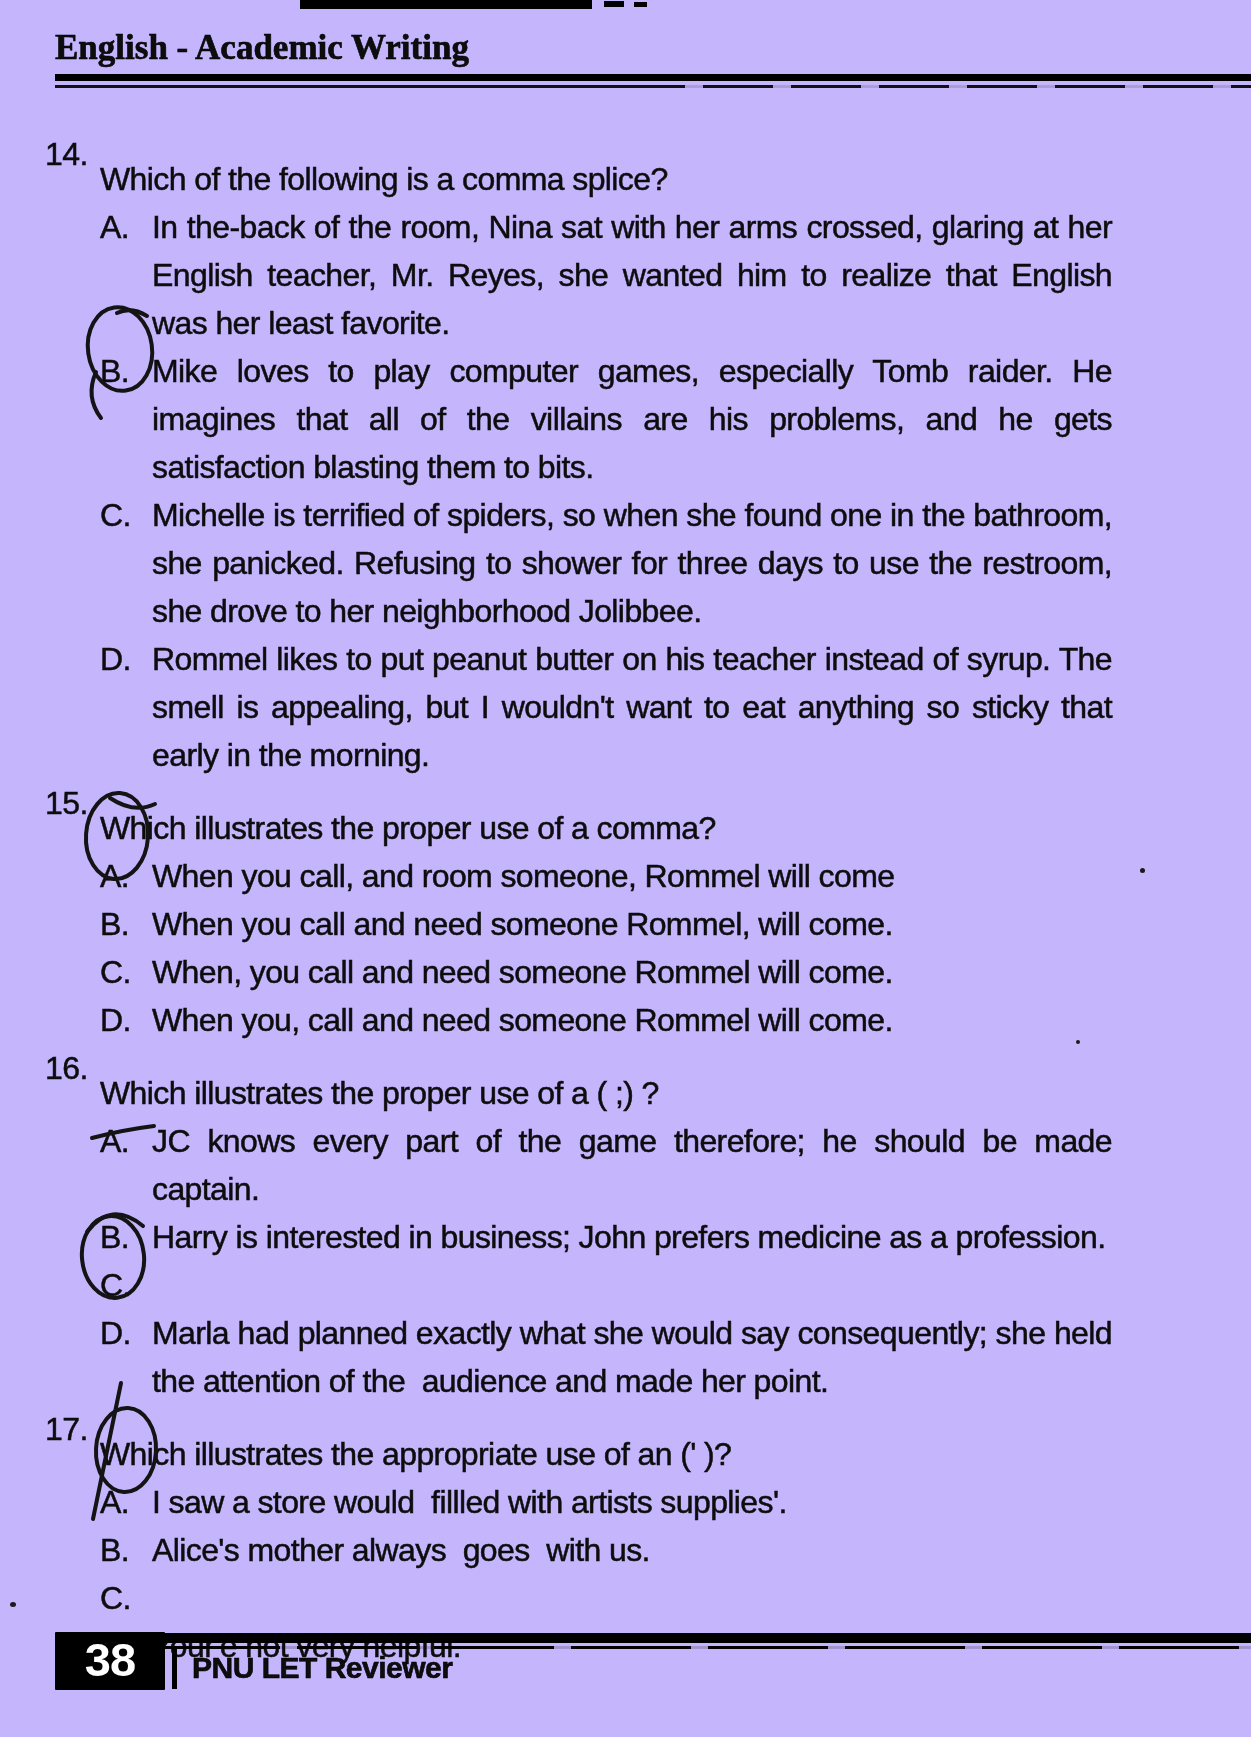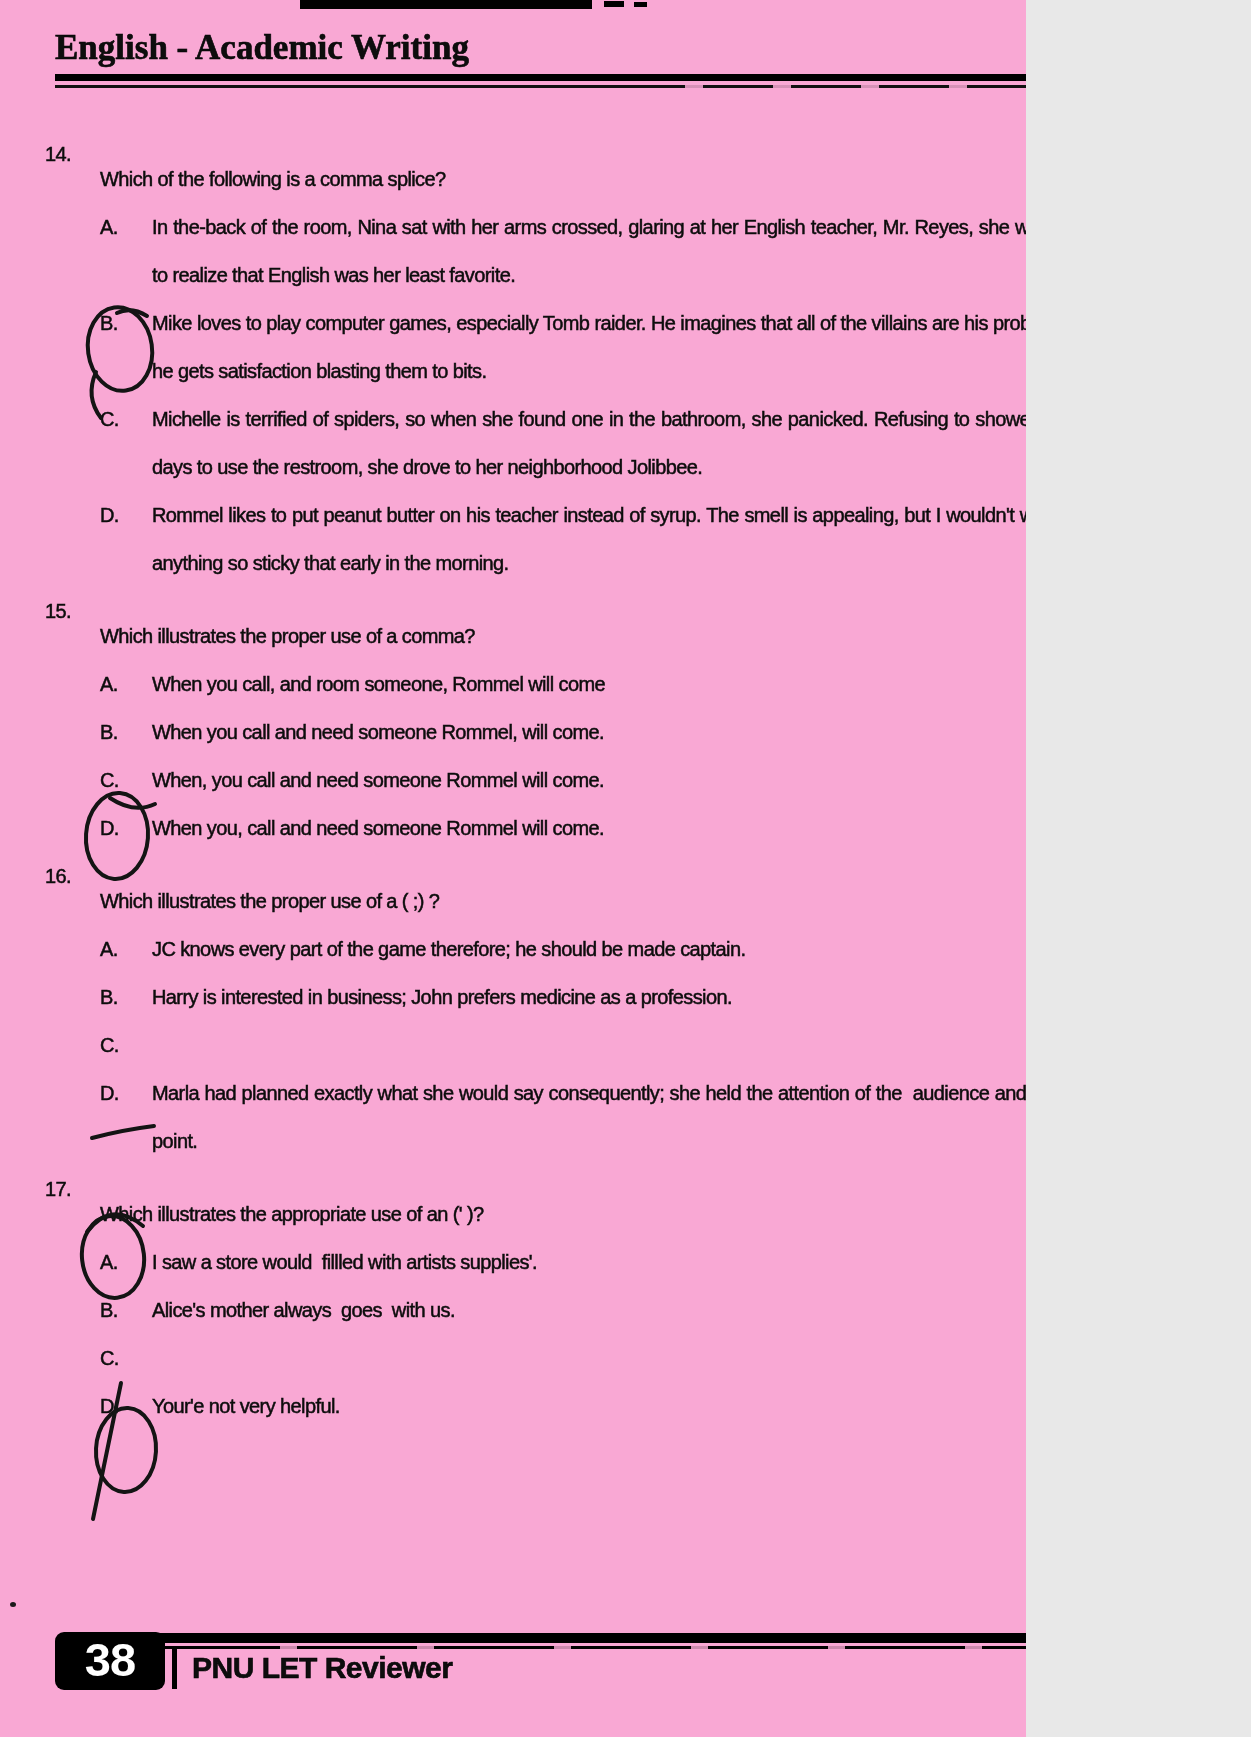--- a/index.html
+++ b/index.html
@@ -1,19 +1,19 @@
 <!DOCTYPE html>
 <html><head>
 <meta charset="utf-8">
 <style>
   html,body{margin:0;padding:0;background:#e8e8e8;}
   .page{
     position:relative;
-    width:1026px;height:1737px;
-    background:#f9a8d4;
+    width:1251px;height:1737px;
+    background:#c4b5fd;
     overflow:hidden;
     font-family:"Liberation Sans",sans-serif;
     color:#0d0d0d;
   }
   
   .top-bar{position:absolute;top:0;left:300px;width:292px;height:9px;background:#000;}
   .top-dash1{position:absolute;top:1px;left:604px;width:20px;height:6px;background:#000;}
   .top-dash2{position:absolute;top:2px;left:634px;width:13px;height:5px;background:#000;}
   .speck{position:absolute;background:#1a1a1a;border-radius:50%;}
   .speck1{left:10px;top:1602px;width:6px;height:5px;}
@@ -27,39 +27,39 @@
     -webkit-text-stroke:0.6px #000;
   }
   .rule-thick{position:absolute;top:74px;left:55px;right:0;height:7px;background:#000;}
   .rule-thin-left{position:absolute;top:85px;left:55px;width:560px;height:3px;background:#111;}
   .rule-thin-right{position:absolute;top:85px;left:615px;right:0;height:3px;
     background:repeating-linear-gradient(90deg,#111 0 70px,rgba(17,17,17,.15) 70px 88px);}
   
   .content{
     position:absolute;top:130px;left:0;width:1251px;
     padding-left:45px;box-sizing:border-box;
-    font-size:20px;line-height:48px;
+    font-size:32px;line-height:48px;
     letter-spacing:-0.6px;
     -webkit-text-stroke:0.5px #0d0d0d;
   }
   .q-row{display:flex;}
   .q-num{width:55px;flex:none;}
   .q-text{width:1030px;flex:none;white-space:pre-wrap;margin-top:25px;}
   .option{display:flex;margin-left:55px;}
   .opt-letter{width:52px;flex:none;}
   .opt-text{width:960px;flex:none;text-align:justify;white-space:pre-wrap;}
   
   .overlay{position:absolute;top:0;left:0;pointer-events:none;}
   
   .footer-rule{position:absolute;left:160px;top:1633px;right:0;height:10px;background:#000;}
   .footer-rule2{position:absolute;left:160px;top:1646px;right:0;height:3px;
     background:repeating-linear-gradient(90deg,#000 0 120px,rgba(0,0,0,.18) 120px 137px);}
   .footer-box{
     position:absolute;left:55px;top:1632px;width:110px;height:58px;
-    background:#000;border-radius:9px;
+    background:#000;border-radius:1px;
     display:flex;align-items:center;justify-content:center;
   }
   .footer-page{color:#fff;font-size:47px;font-weight:bold;letter-spacing:-1px;padding-bottom:3px;}
   .footer-label{
     position:absolute;left:172px;top:1647px;height:42px;line-height:42px;
     border-left:5px solid #000;padding-left:15px;
     font-size:30px;font-weight:bold;letter-spacing:-0.5px;
     -webkit-text-stroke:0.6px #000;
   }
 </style>

